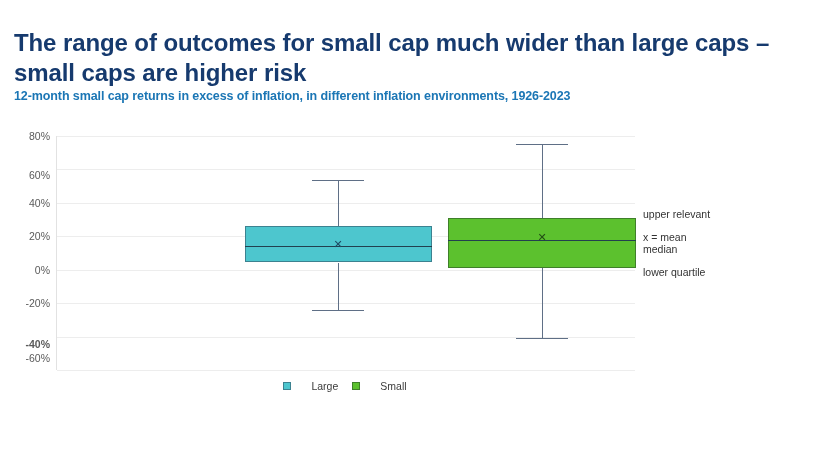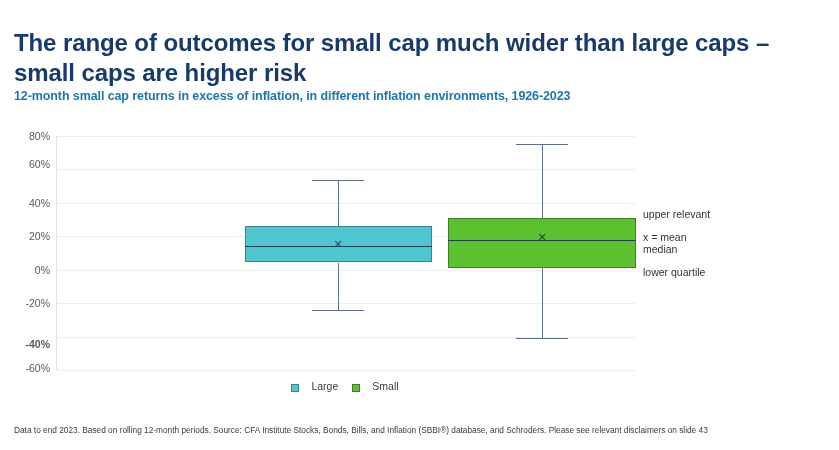--- a/index.html
+++ b/index.html
@@ -134,21 +134,21 @@
     left: 0;
     top: 262px;
     width: 690px;
     display: flex;
     justify-content: center;
     align-items: center;
     gap: 14px;
     font-size: 10.5px;
     color: #3b3b3b;
   }
-  .legend-item { display: flex; align-items: flex-end; gap: 12px; }
+  .legend-item { display: flex; align-items: center; gap: 20px; }
   .swatch {
     width: 8px; height: 8px;
     display: inline-block;
     box-sizing: border-box;
   }
   .swatch.teal { background: #4dc6ce; border: 1px solid #3c8290; }
   .swatch.green { background: #5cc12e; border: 1px solid #3f7f2a; }
 
   
   .footer {
@@ -174,27 +174,27 @@
 
 <div class="slide">
 
   <div class="title">The range of outcomes for small cap much wider than large caps – small caps are higher risk</div>
   <div class="subtitle">12-month small cap returns in excess of inflation, in different inflation environments, 1926-2023</div>
 
   <div class="chart">
 
     <div class="ylabels">
       <div class="ylabel" style="top:0px;">80%</div>
-      <div class="ylabel" style="top:28px;">60%</div>
+      <div class="ylabel" style="top:39px;">60%</div>
       <div class="ylabel" style="top:66.9px;">40%</div>
       <div class="ylabel" style="top:100.3px;">20%</div>
       <div class="ylabel" style="top:133.7px;">0%</div>
       <div class="ylabel" style="top:167.1px;margin-left:28px;">-20%</div>
       <div class="ylabel" style="top:208px;font-weight:bold;">-40%</div>
-      <div class="ylabel" style="top:232px;">-60%</div>
+      <div class="ylabel" style="top:222px;">-60%</div>
     </div>
 
     <div class="plot">
       <div class="gridline" style="top:0px;"></div>
       <div class="gridline" style="top:33.4px;"></div>
       <div class="gridline" style="top:66.9px;"></div>
       <div class="gridline" style="top:100.3px;"></div>
       <div class="gridline" style="top:133.7px;"></div>
       <div class="gridline" style="top:167.1px;"></div>
       <div class="gridline" style="top:200.6px;"></div>
@@ -232,16 +232,15 @@
         <span>Large</span>
       </div>
       <div class="legend-item">
         <span class="swatch green"></span>
         <span>Small</span>
       </div>
     </div>
   </div>
 
   <div class="footer">
-    <div class="footer-note">Data to end 2023. Based on rolling 12-month periods. Source: CFA Institute Stocks, Bonds, Bills, and Inflation (SBBI®) database, and Schroders. Please see relevant disclaimers on slide 43</div>
   </div>
 
 </div>
 
 </body></html>

